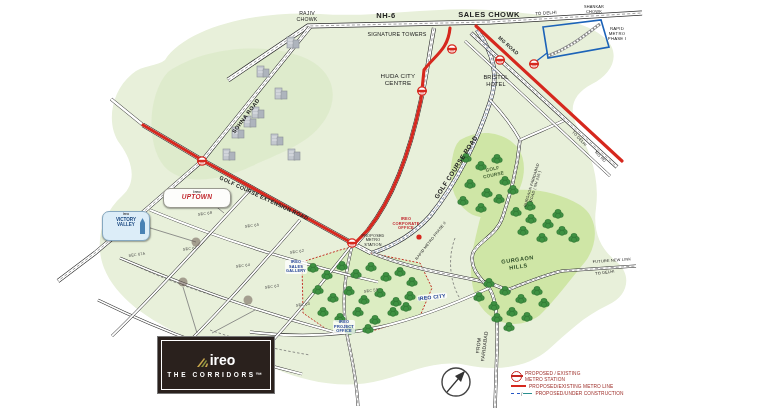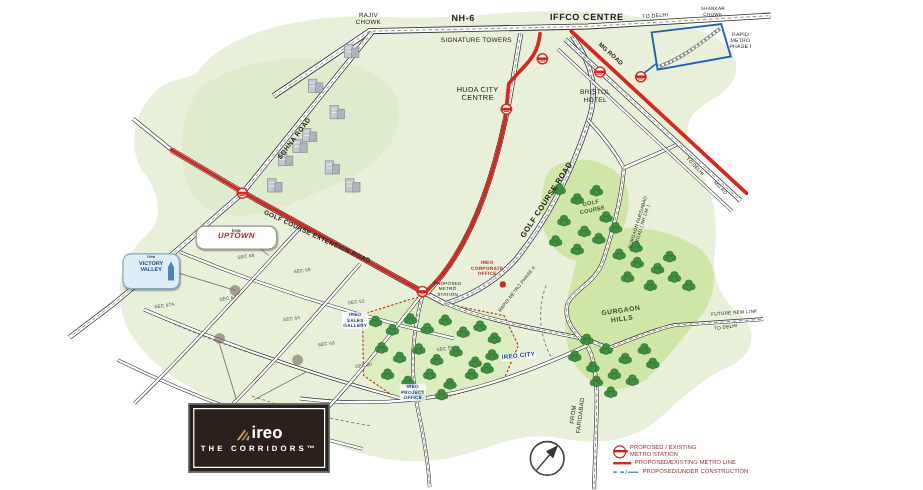--- a/index.html
+++ b/index.html
@@ -568,21 +568,21 @@
     <line x1="447" y1="392" x2="464" y2="372" stroke="#333" stroke-width="1.2"></line>
     <polygon points="465,371 455,376 461,382" fill="#333"></polygon>
   </g>
 </svg>
 
 <div id="label-layer">
       <div class="lbl" style="left: 307px; top: 16px; font-size: 5.2px; color: rgb(34, 34, 34); font-weight: 400; transform: translate(-50%, -50%) rotate(0deg);">RAJIV
 CHOWK</div>
       <div class="lbl" style="left: 386px; top: 16px; font-size: 7.5px; color: rgb(34, 34, 34); font-weight: 700; letter-spacing: 0.5px; transform: translate(-50%, -50%) rotate(0deg);">NH-6</div>
       <div class="lbl" style="left: 397px; top: 34px; font-size: 5.4px; color: rgb(34, 34, 34); font-weight: 400; transform: translate(-50%, -50%) rotate(0deg);">SIGNATURE TOWERS</div>
-      <div class="lbl" style="left: 489px; top: 15px; font-size: 7.5px; color: rgb(34, 34, 34); font-weight: 700; letter-spacing: 0.5px; transform: translate(-50%, -50%) rotate(0deg);">IFFCO CENTRE</div>
+      <div class="lbl" style="left: 489px; top: 15px; font-size: 7.5px; color: rgb(34, 34, 34); font-weight: 700; letter-spacing: 0.5px; transform: translate(-50%, -50%) rotate(0deg);">SALES CHOWK</div>
       <div class="lbl" style="left: 546px; top: 13px; font-size: 4.4px; color: rgb(34, 34, 34); font-weight: 400; transform: translate(-50%, -50%) rotate(-4deg);">TO DELHI</div>
       <div class="lbl" style="left: 594px; top: 10px; font-size: 3.9px; color: rgb(34, 34, 34); font-weight: 400; transform: translate(-50%, -50%) rotate(0deg);">SHANKAR
 CHOWK</div>
       <div class="lbl" style="left: 617px; top: 34px; font-size: 4.3px; color: rgb(34, 34, 34); font-weight: 400; transform: translate(-50%, -50%) rotate(0deg);">RAPID
 METRO
 PHASE I</div>
       <div class="lbl" style="left: 508px; top: 46px; font-size: 5px; color: rgb(34, 34, 34); font-weight: 700; transform: translate(-50%, -50%) rotate(42deg);">MG ROAD</div>
       <div class="lbl" style="left: 398px; top: 79px; font-size: 6.2px; color: rgb(34, 34, 34); font-weight: 400; transform: translate(-50%, -50%) rotate(0deg);">HUDA CITY
 CENTRE</div>
       <div class="lbl" style="left: 496px; top: 81px; font-size: 5.6px; color: rgb(34, 34, 34); font-weight: 400; transform: translate(-50%, -50%) rotate(0deg);">BRISTOL

